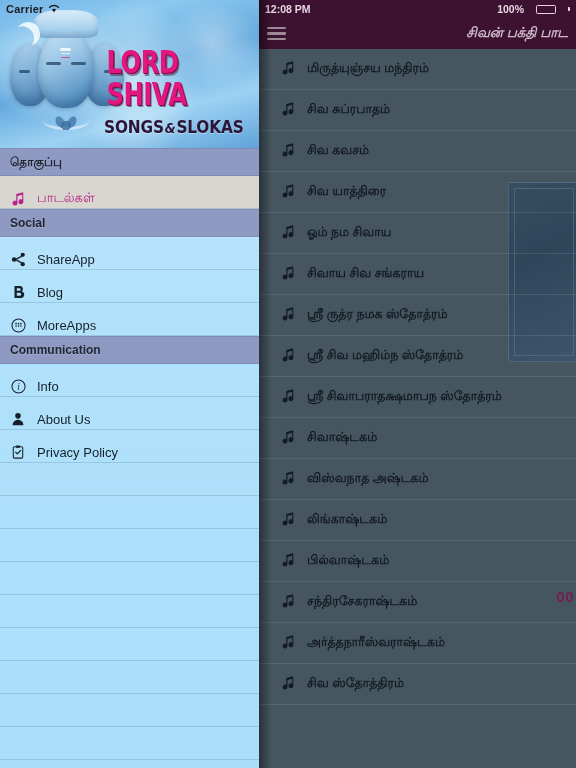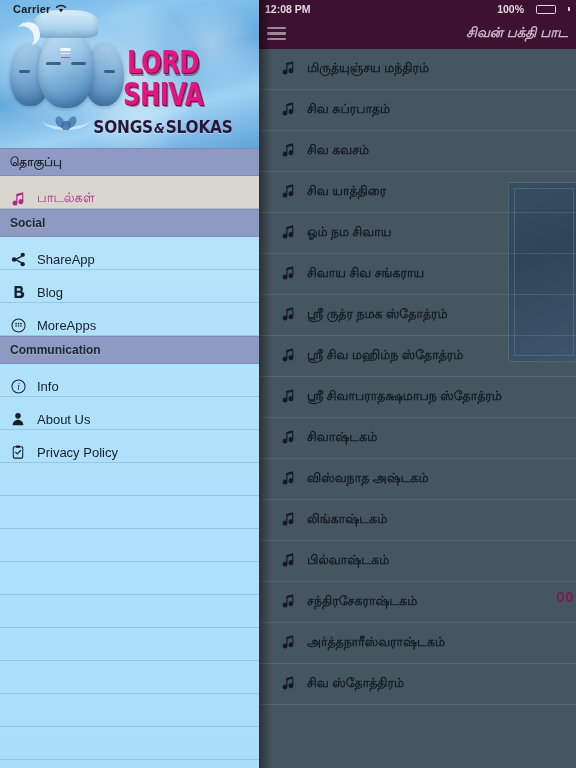--- a/index.html
+++ b/index.html
@@ -11,21 +11,21 @@
   .screen{position:relative;width:576px;height:768px;overflow:hidden;}
 
   
   .left-pane{
     position:absolute;left:0;top:0;width:259px;height:768px;
     background:linear-gradient(180deg,#bfe6fa 0%,#b2e2fb 40%,#a9defb 100%);
     overflow:hidden;
   }
   .status-bar-left{
     position:relative;height:18px;width:100%;
-    display:flex;align-items:center;padding:0 13px;
+    display:flex;align-items:center;padding:0 6px;
     font-size:11px;font-weight:bold;color:#1b1b1b;z-index:6;
   }
   .status-bar-left .carrier{letter-spacing:.2px;}
   .wifi-ico{margin-left:5px;display:inline-block;}
 
   
   .hero{
     position:absolute;left:0;top:0;width:259px;height:148px;
     overflow:hidden;
   }
@@ -76,21 +76,21 @@
     position:absolute;left:52px;top:112px;width:20px;height:14px;z-index:5;
     background:radial-gradient(circle at 50% 70%,rgba(60,110,160,.85) 0 34%,rgba(60,110,160,0) 36%);
   }
   .lotus:before,.lotus:after{
     content:"";position:absolute;top:0;width:8px;height:12px;border-radius:50% 50% 50% 50%;
     background:rgba(52,104,156,.7);
   }
   .lotus:before{left:0;transform:rotate(-28deg);}
   .lotus:after{right:0;transform:rotate(28deg);}
   .hero-title{
-    position:absolute;right:18px;top:52px;width:156px;text-align:center;z-index:6;
+    position:absolute;right:2px;top:52px;width:156px;z-index:6;
   }
   .lord-shiva{
     font-family:"DejaVu Sans","Liberation Sans",sans-serif;
     font-size:26px;font-weight:bold;letter-spacing:-0.5px;
     color:#e3167f;
     transform:scaleY(1.22) scaleX(.93);
     text-shadow:1px 1px 0 #7a0b45, 2px 2px 0 rgba(80,5,45,.45);
     line-height:1;
   }
   .songs-slokas{

